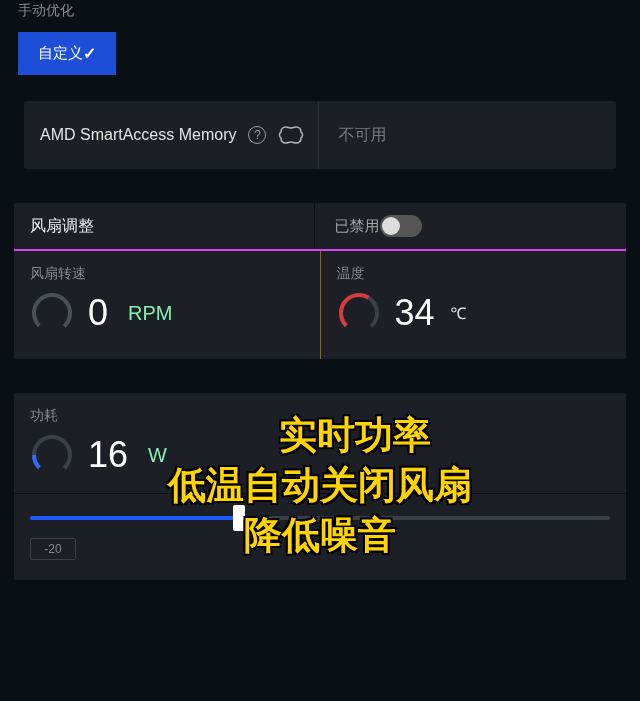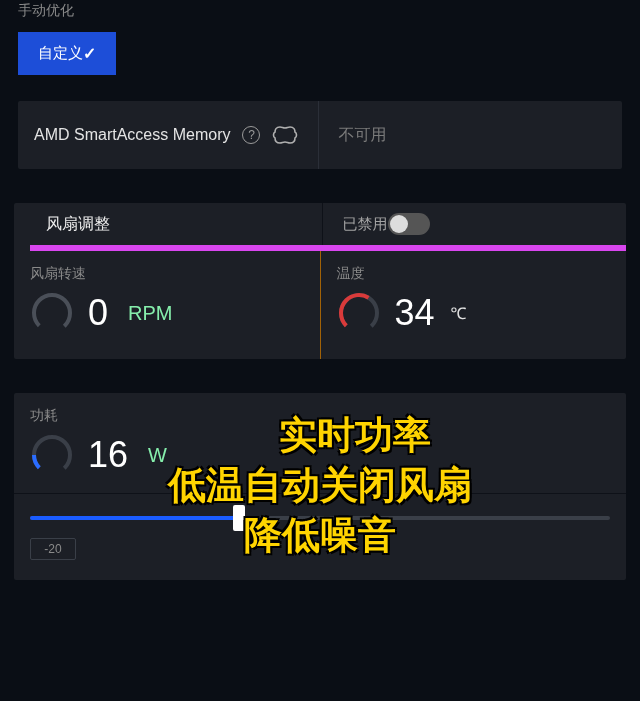--- a/index.html
+++ b/index.html
@@ -24,21 +24,21 @@
     color: #fff;
     font-size: 15px;
     padding: 12px 20px;
     margin-left: 18px;
     margin-bottom: 18px;
     cursor: pointer;
   }
   .custom-button .check { font-size: 16px; font-weight: bold; }
   .panel {
     background: #1c1f26;
-    margin: 8px 18px;
+    margin: 8px 24px;
     border-radius: 2px;
   }
   .sam-row {
     display: flex;
     align-items: center;
     height: 68px;
   }
   .sam-left {
     flex: 1;
     display: flex;
@@ -74,22 +74,21 @@
   }
   .tuning-panel {
     background: #1c1f26;
     margin: 8px 14px;
     border-radius: 2px;
   }
   .tuning-header {
     display: flex;
     align-items: center;
     height: 48px;
-    border-bottom: 6px solid #d946ef;
-    margin-left: 16px;
+    border-bottom: 2px solid #d946ef;
   }
   .tuning-header .left {
     flex: 1;
     padding-left: 16px;
     color: #ededed;
     font-size: 16px;
     font-weight: 500;
   }
   .tuning-header .right {
     flex: 1;

